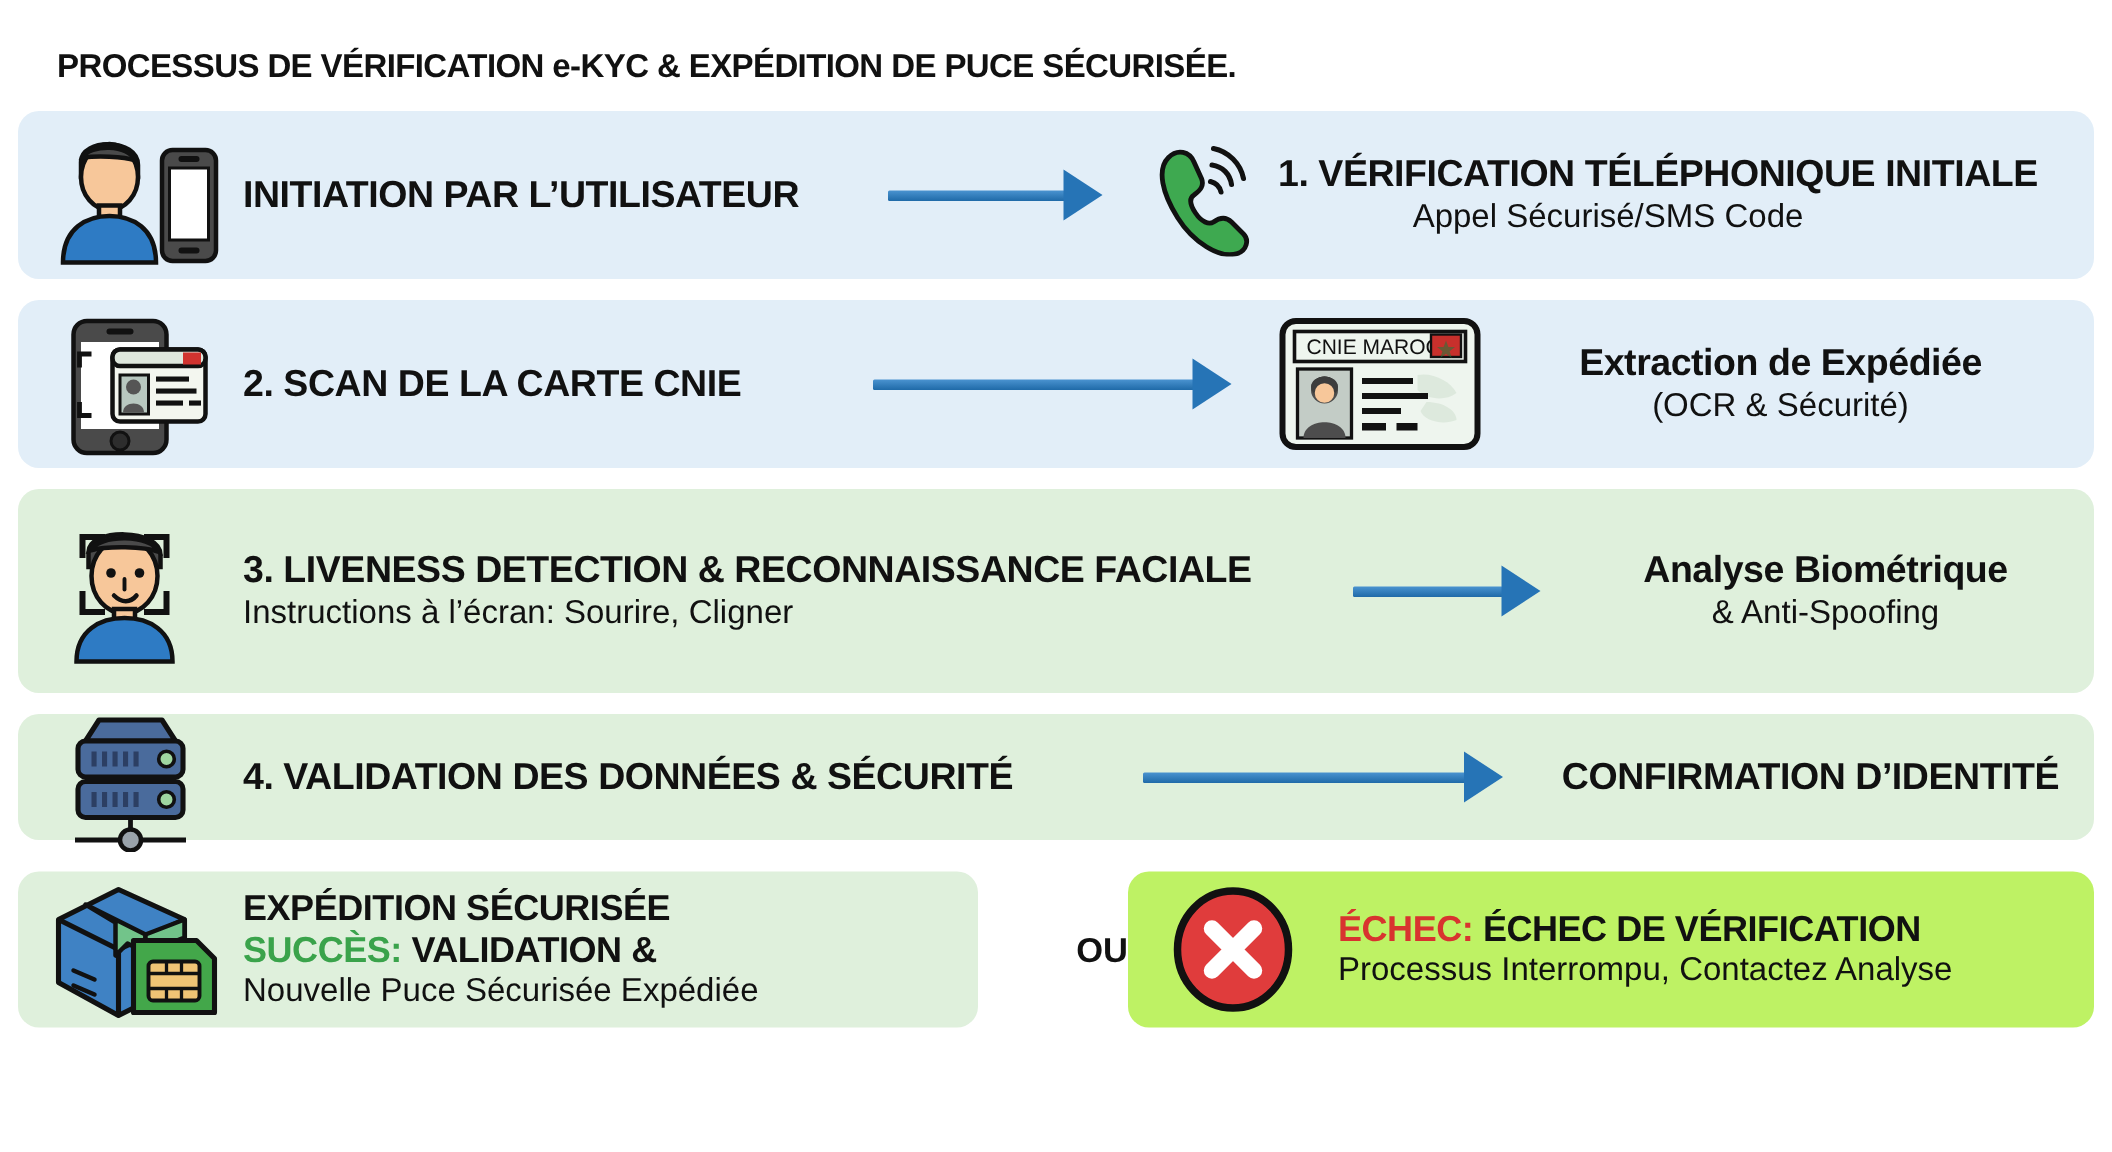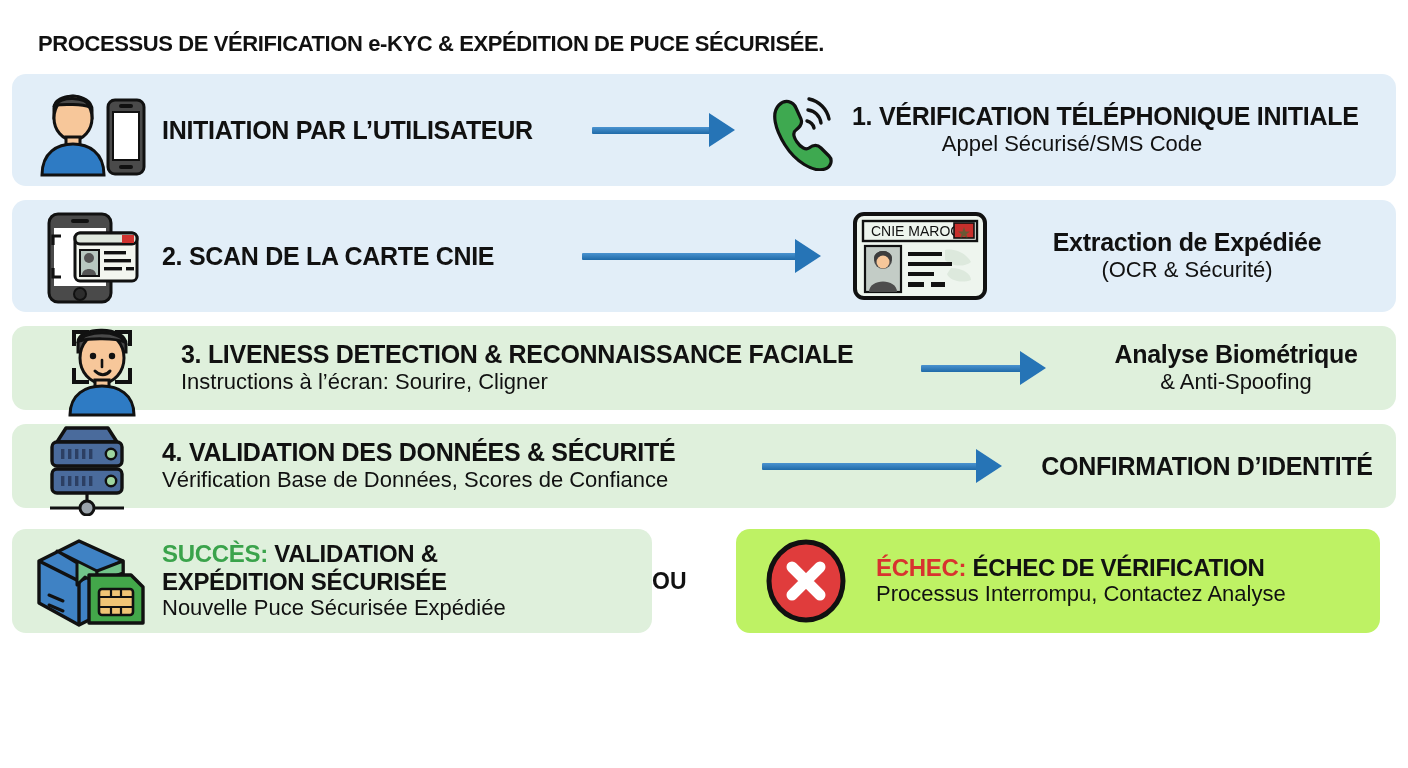--- a/index.html
+++ b/index.html
@@ -108,22 +108,22 @@
   .panel-fail {
     background: #bef264;
     border-radius: 14px;
     height: 104px;
     width: 644px;
     display: flex;
     align-items: center;
     box-sizing: border-box;
   }
   .or-sep {
-    width: 84px;
-    text-align: left;
+    width: 100px;
+    text-align: right;
     font-size: 23px;
     font-weight: 700;
     color: #111;
   }
   .succ-kw { color: #3aa34b; font-weight: 700; }
   .fail-kw { color: #d8332f; font-weight: 700; }
   .bl-hl {
     font-size: 24px;
     font-weight: 700;
     line-height: 1.14;
@@ -231,21 +231,21 @@
         <rect x="57" y="72" width="16" height="5" fill="#111"></rect>
         <rect x="80" y="72" width="14" height="5" fill="#111"></rect>
       </svg>
     </div>
     <div class="text-cell center" style="width:370px;">
       <div class="hl">Extraction de Expédiée</div>
       <div class="sub">(OCR &amp; Sécurité)</div>
     </div>
   </div>
 
-  <div class="row green" style="height:84px;padding-left:19px;">
+  <div class="row green" style="height:136px;">
     <div class="icon-cell" style="width:150px;">
       <svg width="112" height="100" viewBox="0 0 112 100">
         <path d="M28 24 C28 8 76 8 76 26 L76 34 L28 34 Z" fill="#4a4a4a" stroke="#111" stroke-width="3"></path>
         <ellipse cx="52" cy="40" rx="22" ry="25" fill="#f7c79a" stroke="#111" stroke-width="3"></ellipse>
         <path d="M29 23 C35 12 70 12 75 24 C65 20 40 20 29 23 Z" fill="#4a4a4a" stroke="#111" stroke-width="3"></path>
         <circle cx="43" cy="38" r="3.2" fill="#111"></circle>
         <circle cx="62" cy="38" r="3.2" fill="#111"></circle>
         <path d="M52 42 l0 7" stroke="#111" stroke-width="2.6" fill="none" stroke-linecap="round"></path>
         <path d="M45 53 C50 58 56 58 60 53" fill="none" stroke="#111" stroke-width="3" stroke-linecap="round"></path>
         <rect x="45" y="62" width="14" height="9" fill="#f7c79a" stroke="#111" stroke-width="3"></rect>
@@ -290,21 +290,20 @@
         </g>
         <circle cx="79" cy="38" r="5.2" fill="#9fd6a0" stroke="#111" stroke-width="2.4"></circle>
         <circle cx="79" cy="65" r="5.2" fill="#9fd6a0" stroke="#111" stroke-width="2.4"></circle>
         <path d="M55 77 v11" stroke="#111" stroke-width="3.2"></path>
         <path d="M18 92 h74" stroke="#111" stroke-width="3.2"></path>
         <circle cx="55" cy="92" r="7" fill="#9aa3ab" stroke="#111" stroke-width="3"></circle>
       </svg>
     </div>
     <div class="text-cell" style="width:600px;">
       <div class="hl">4. VALIDATION DES DONNÉES &amp; SÉCURITÉ</div>
-      <div class="sub">Vérification Base de Données, Scores de Confiance</div>
     </div>
     <div class="arrow" style="width:260px;">
       <div class="shaft" style="width:215px;"></div>
         <div class="head"></div>
     </div>
     <div class="text-cell center" style="width:370px;">
       <div class="hl">CONFIRMATION D’IDENTITÉ</div>
     </div>
   </div>
 
@@ -319,24 +318,24 @@
           <path d="M30 18 L70 38 L70 50 L58 44 L50 52 L50 30 Z" fill="#72c48a" stroke="#111" stroke-width="3" stroke-linejoin="round"></path>
           <path d="M70 38 L96 28 L96 40 L70 50 Z" fill="#72c48a" stroke="#111" stroke-width="3" stroke-linejoin="round"></path>
           <path d="M22 62 l14 6" stroke="#111" stroke-width="3" stroke-linecap="round"></path>
           <path d="M22 72 l14 6" stroke="#111" stroke-width="3" stroke-linecap="round"></path>
           <path d="M62 42 L104 42 L116 54 L116 90 L62 90 Z" fill="#43a74a" stroke="#111" stroke-width="3.4" stroke-linejoin="round"></path>
           <rect x="72" y="56" width="34" height="26" rx="3" fill="#f0c475" stroke="#111" stroke-width="2.6"></rect>
           <path d="M72 64 h12 M94 64 h12 M72 74 h12 M94 74 h12 M84 56 v8 M84 74 v8 M94 56 v8 M94 74 v8 M84 64 h10 M84 74 h10" stroke="#111" stroke-width="2.2" fill="none"></path>
         </svg>
       </div>
       <div class="text-cell">
+        <div class="bl-hl">EXPÉDITION SÉCURISÉE</div>
         <div class="bl-hl">
           <span class="succ-kw">SUCCÈS:</span><span> VALIDATION &amp;</span>
         </div>
-        <div class="bl-hl">EXPÉDITION SÉCURISÉE</div>
         <div class="bl-sub">Nouvelle Puce Sécurisée Expédiée</div>
       </div>
     </div>
 
     <div class="or-sep">OU</div>
 
     <div class="panel-fail">
       <div class="icon-cell" style="width:140px;">
         <svg width="86" height="86" viewBox="0 0 86 86">
           <ellipse cx="43" cy="43" rx="37" ry="39" fill="#e03c3c" stroke="#111" stroke-width="5"></ellipse>

